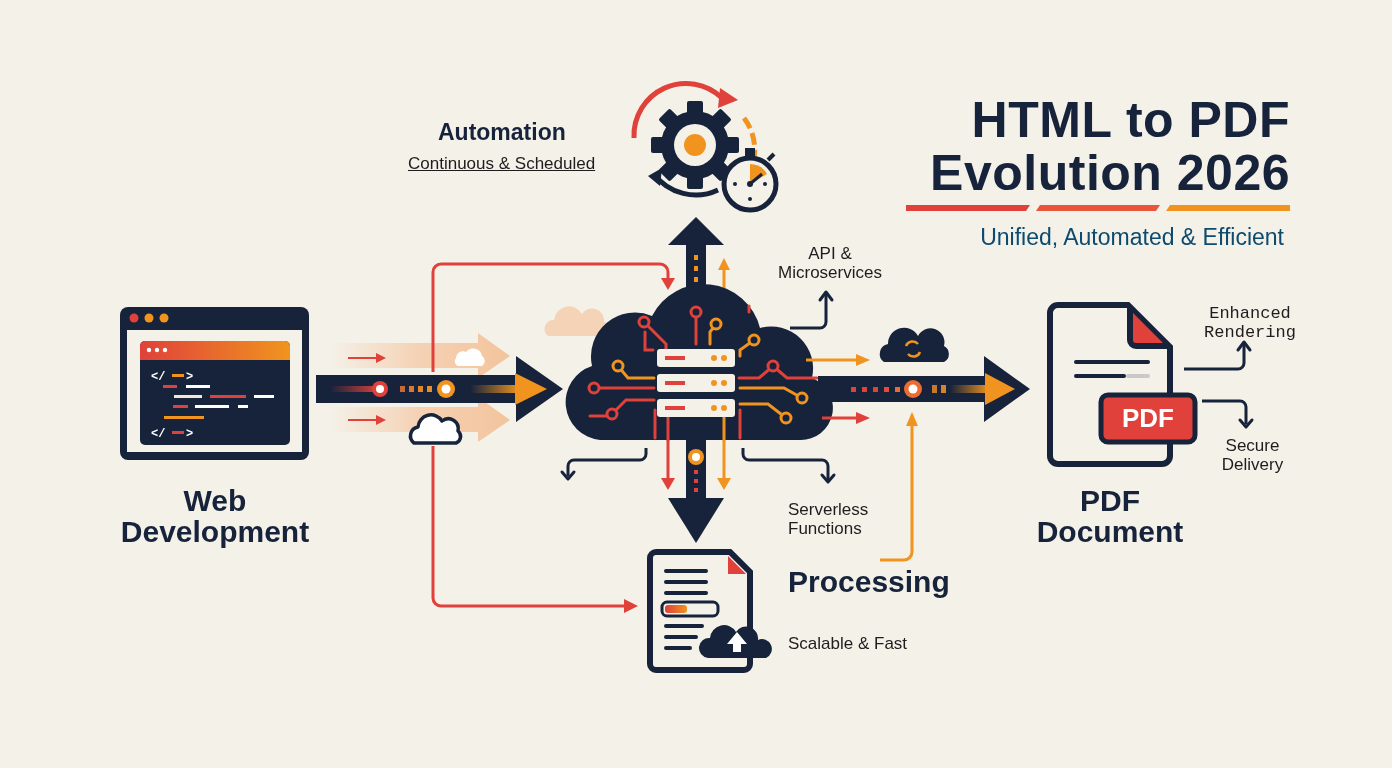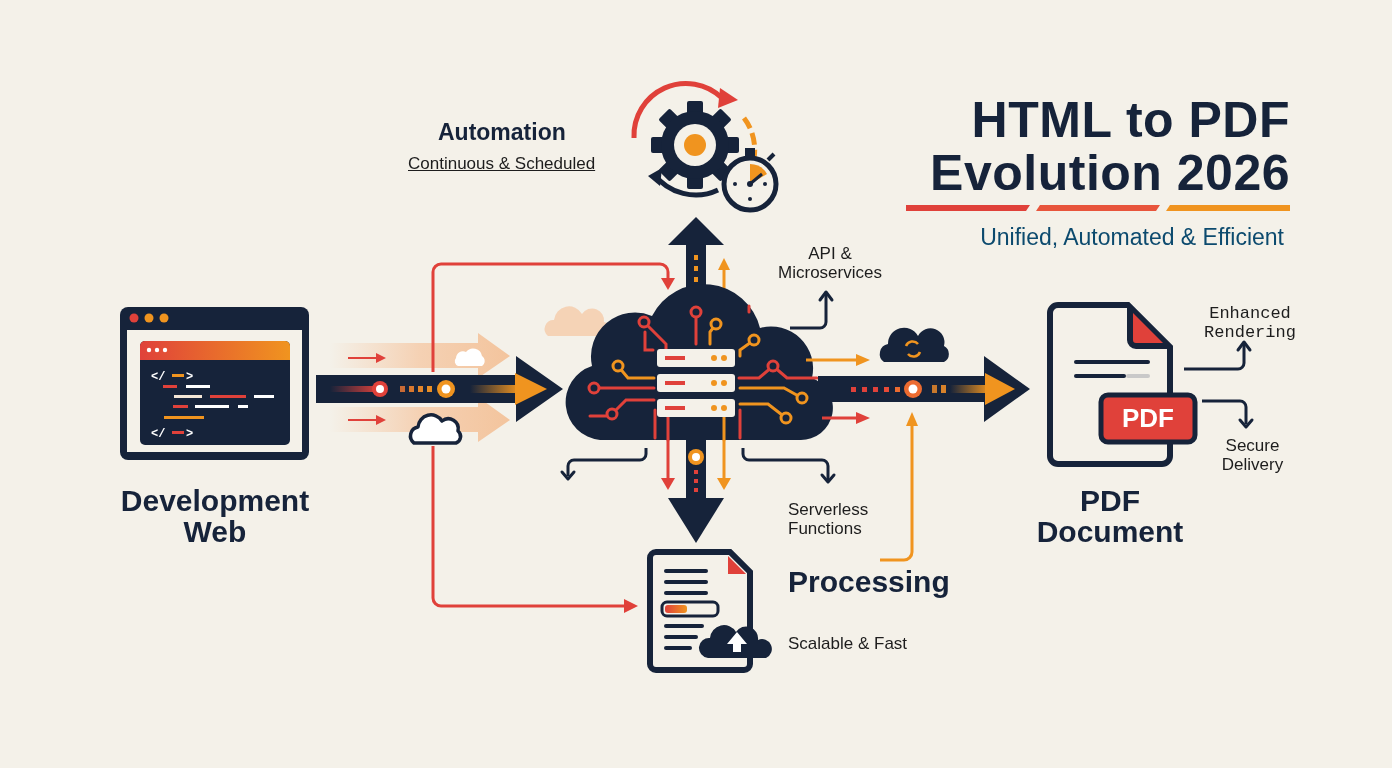--- a/index.html
+++ b/index.html
@@ -303,22 +303,22 @@
 
 <div class="abs label-big" style="left:438px; top:117px; font-size:23px;">Automation</div>
 <div class="abs label-small" style="left:408px; top:154px;text-decoration:underline;">Continuous &amp; Scheduled</div>
 
 <div class="abs label-small center" style="left:770px; top:244px; width:120px;">
   <div>API &amp;</div>
   <div>Microservices</div>
 </div>
 
 <div class="abs label-big center" style="left:110px; top:485px; width:210px;">
+  <div>Web</div>
   <div>Development</div>
-  <div>Web</div>
 </div>
 
 <div class="abs label-big right" style="left:440px; top:485px; width:187px;">
 </div>
 
 <div class="abs label-small" style="left:788px; top:500px;">
   <div>Serverless</div>
   <div>Functions</div>
 </div>
 

